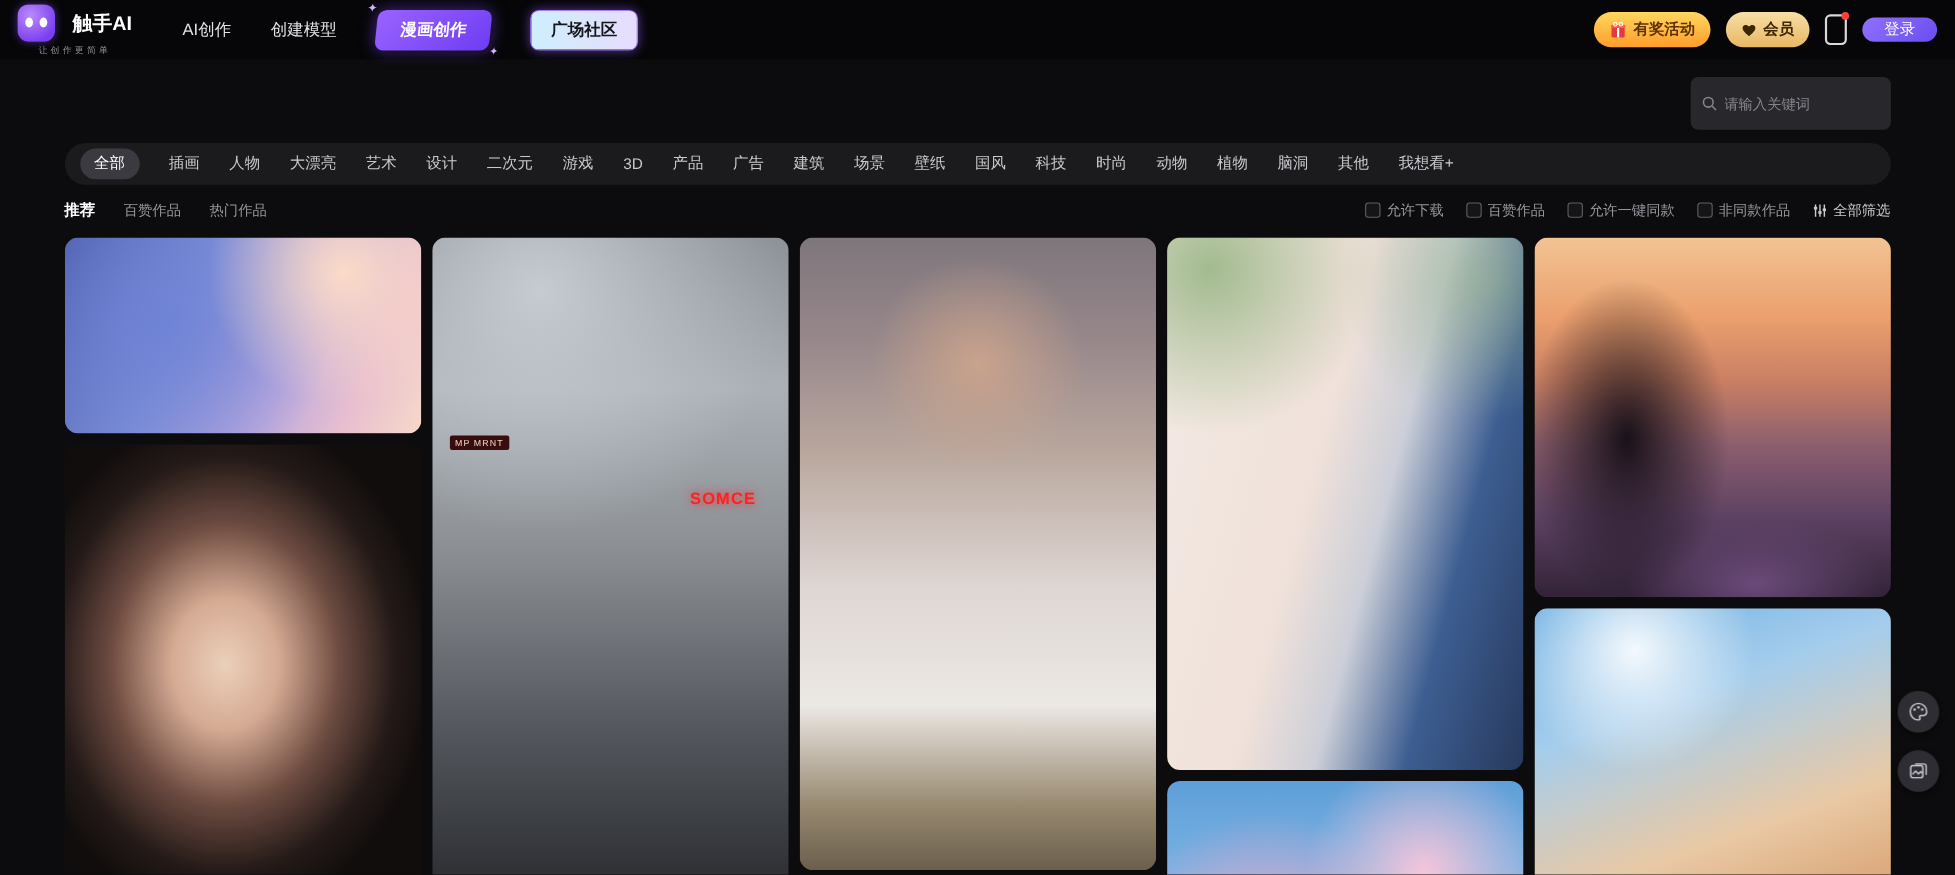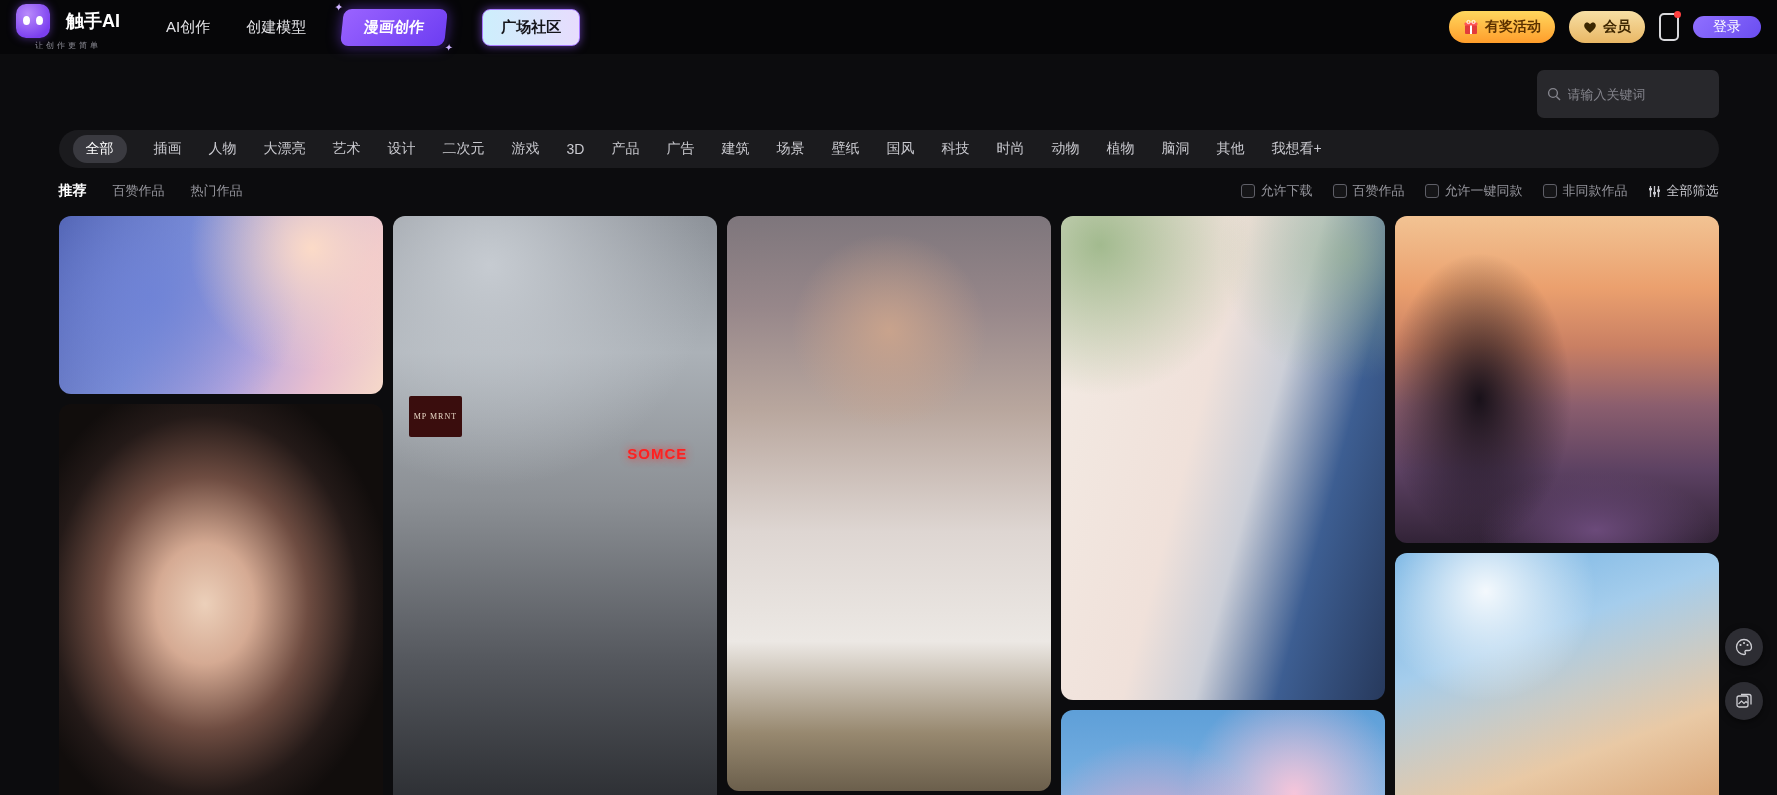--- a/index.html
+++ b/index.html
@@ -101,21 +101,21 @@
     radial-gradient(ellipse 46% 72% at 26% 56%, rgba(14,10,18,.92), transparent 62%),
     radial-gradient(ellipse 60% 30% at 62% 96%, #6b4a7a, transparent 60%),
     linear-gradient(180deg,#f2c393 0%,#eba06e 22%,#c97f63 40%,#8b5e6e 58%,#5c4162 78%,#322337 100%); }
   .art-8 { background:
     radial-gradient(circle at 28% 12%, rgba(255,255,255,.9), transparent 30%),
     linear-gradient(160deg,#6fb0e2 0%,#a5cdec 30%,#e9c9a5 62%,#d9a272 86%,#c08a5a 100%); }
 
   .neon-sign { position:absolute; top:37%; right:9%; color:#ff2020; font-weight:bold; font-size:15px;
     letter-spacing:1px; text-shadow:0 0 9px rgba(255,40,40,.9); }
   .mall-sign { position:absolute; top:29%; left:5%; background:#3a0d0d; color:#e9d9c7;
-    font-size:8px; padding:16px 5px; border-radius:2px; letter-spacing:1px;font-family:Liberation Serif, serif; }
+    font-size:8px; padding:2px 5px; border-radius:2px; letter-spacing:1px; }
 
   
   .float-btn { position:fixed; right:14px; width:38px; height:38px; border-radius:50%;
     background:#2d2d33; display:flex; align-items:center; justify-content:center; cursor:pointer;
     box-shadow:0 2px 6px rgba(0,0,0,.5); }
   .float-btn.one { top:628px; }
   .float-btn.two { top:682px; }
 
   svg { display:block; }
 </style>

